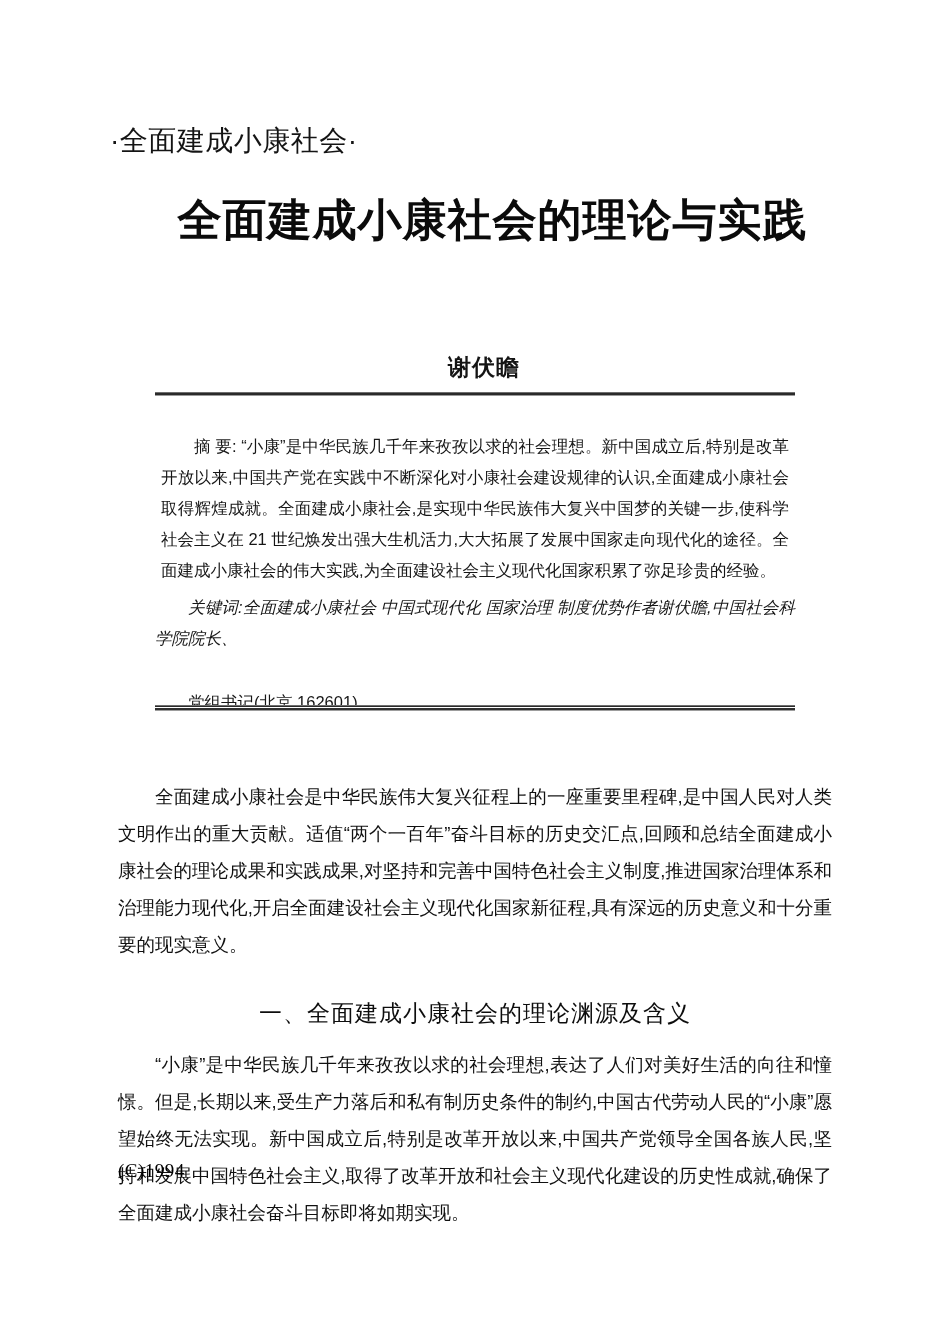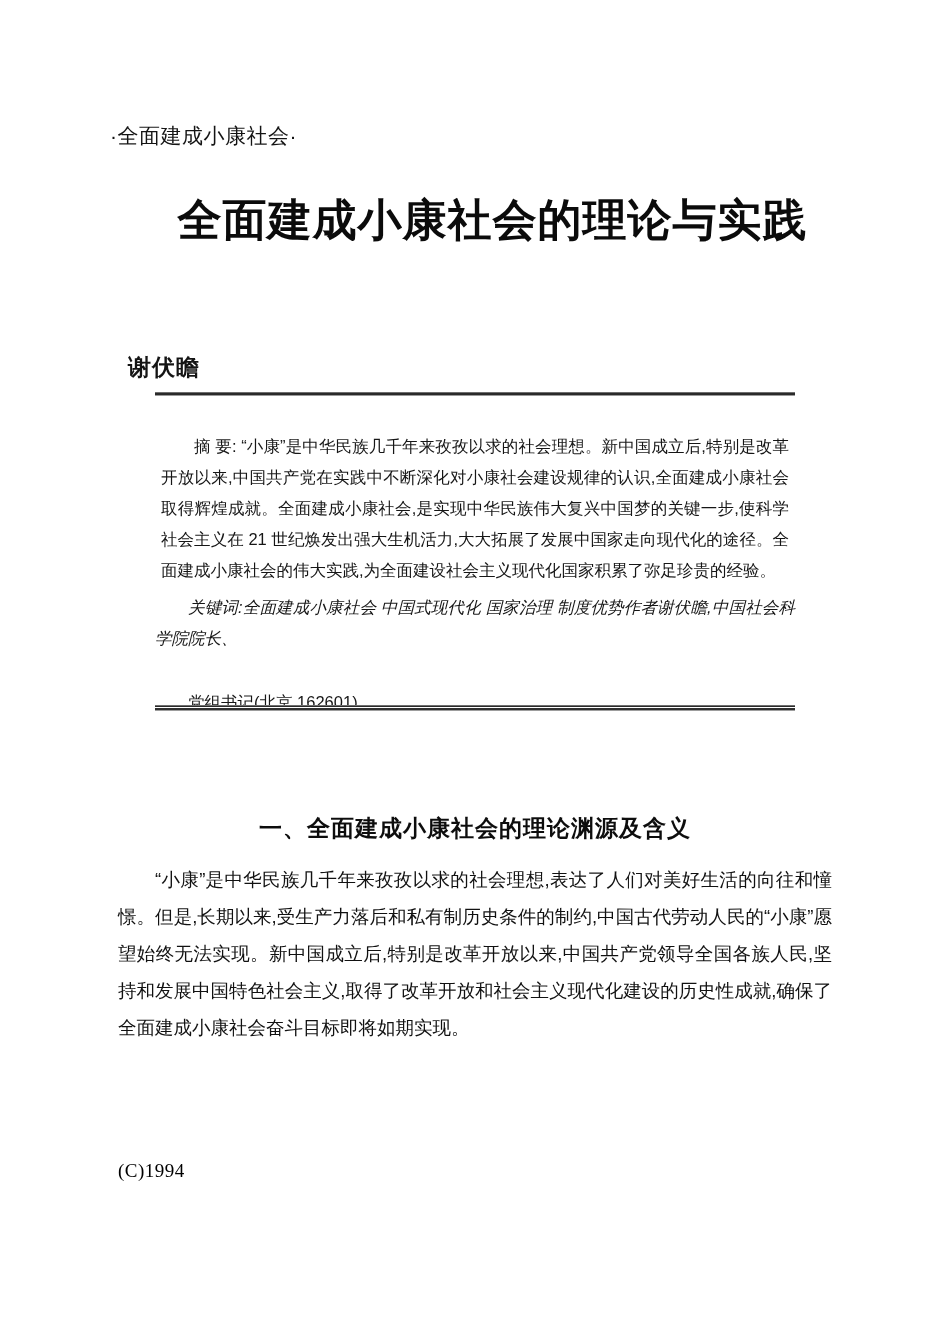--- a/index.html
+++ b/index.html
@@ -18,21 +18,21 @@
     background: #ffffff;
     overflow: hidden;
     box-sizing: border-box;
   }
 
   
   .column-marker {
     position: absolute;
     left: 110px;
     top: 122px;
-    font-size: 21px;
+    font-size: 28px;
     letter-spacing: 0.5px;
     color: #141414;
     white-space: nowrap;
   }
 
   
   .article-title {
     position: absolute;
     left: 0;
     right: 0;
@@ -45,21 +45,21 @@
     white-space: nowrap;
     padding-left: 35px;
   }
 
   
   .author-line {
     position: absolute;
     left: 128px;
     right: 110px;
     top: 352px;
-    text-align: left;
+    text-align: center;
     font-size: 23px;
     font-weight: 700;
     letter-spacing: 1px;
     color: #141414;
   }
 
   
   .rule-top {
     position: absolute;
     left: 155px;
@@ -120,21 +120,21 @@
     text-align: justify;
     text-justify: inter-ideograph;
   }
   .body-para {
     margin: 0;
     text-indent: 2em;
   }
   .section-heading {
     margin: 32px 0 14px 0;
     font-size: 23px;
-    font-weight: 700;
+    font-weight: 400;
     text-align: center;
     letter-spacing: 1px;
     text-indent: 0;
     color: #0d0d0d;
   }
 
   
   .footer-mark {
     position: absolute;
     left: 118px;
@@ -160,19 +160,20 @@
 
   <div class="abstract-block">
     <p class="abstract-para">摘 要: “小康”是中华民族几千年来孜孜以求的社会理想。新中国成立后,特别是改革开放以来,中国共产党在实践中不断深化对小康社会建设规律的认识,全面建成小康社会取得辉煌成就。全面建成小康社会,是实现中华民族伟大复兴中国梦的关键一步,使科学社会主义在 21 世纪焕发出强大生机活力,大大拓展了发展中国家走向现代化的途径。全面建成小康社会的伟大实践,为全面建设社会主义现代化国家积累了弥足珍贵的经验。</p>
     <p class="keywords-para">关键词:全面建成小康社会 中国式现代化 国家治理 制度优势作者谢伏瞻,中国社会科学院院长、</p>
     <p class="affiliation-para">党组书记(北京 162601)。</p>
   </div>
 
   <div class="rule-bottom"></div>
 
   <div class="body-block">
+    <p class="body-para">全面建成小康社会是中华民族伟大复兴征程上的一座重要里程碑,是中国人民对人类文明作出的重大贡献。适值“两个一百年”奋斗目标的历史交汇点,回顾和总结全面建成小康社会的理论成果和实践成果,对坚持和完善中国特色社会主义制度,推进国家治理体系和治理能力现代化,开启全面建设社会主义现代化国家新征程,具有深远的历史意义和十分重要的现实意义。</p>
     <h2 class="section-heading">一、全面建成小康社会的理论渊源及含义</h2>
     <p class="body-para">“小康”是中华民族几千年来孜孜以求的社会理想,表达了人们对美好生活的向往和憧憬。但是,长期以来,受生产力落后和私有制历史条件的制约,中国古代劳动人民的“小康”愿望始终无法实现。新中国成立后,特别是改革开放以来,中国共产党领导全国各族人民,坚持和发展中国特色社会主义,取得了改革开放和社会主义现代化建设的历史性成就,确保了全面建成小康社会奋斗目标即将如期实现。</p>
   </div>
 
   <div class="footer-mark">(C)1994</div>
 
 </div>
 
 </body></html>

